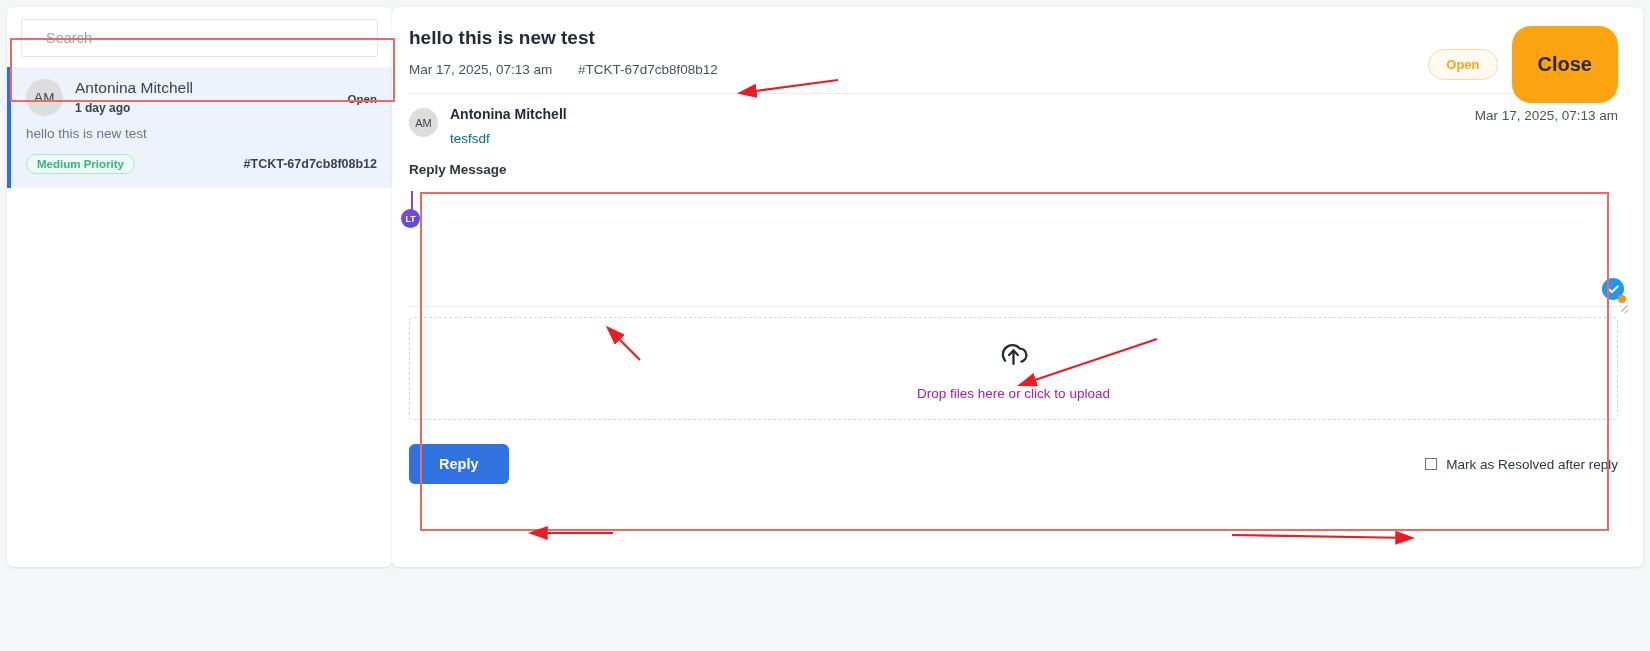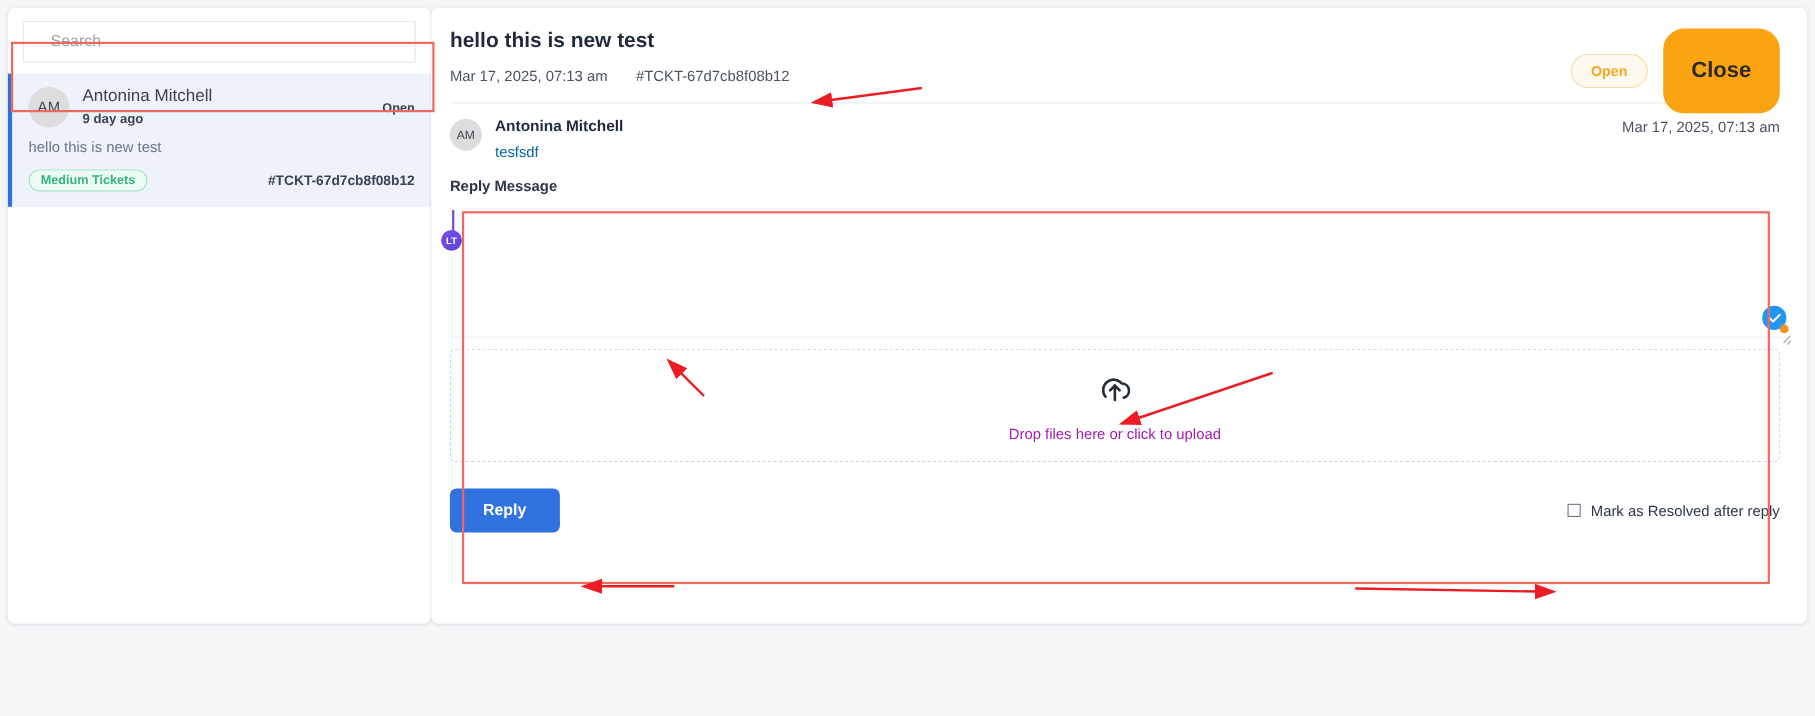--- a/index.html
+++ b/index.html
@@ -242,27 +242,27 @@
 
     <div class="search-wrap">
       <input class="search-input" type="text" placeholder="Search" style="">
     </div>
 
     <div class="ticket-item">
       <div class="ticket-row1">
         <div class="avatar-lg">AM</div>
         <div class="ticket-meta">
           <div class="ticket-name">Antonina Mitchell</div>
-          <div class="ticket-time">9 day ago</div>
+          <div class="ticket-time">1 day ago</div>
         </div>
         <div class="ticket-status">Open</div>
       </div>
       <div class="ticket-snippet">hello this is new test</div>
       <div class="ticket-row2">
-        <span class="priority-pill">Medium Tickets</span>
+        <span class="priority-pill">Medium Priority</span>
         <span class="ticket-id">#TCKT-67d7cb8f08b12</span>
       </div>
     </div>
   </div>
 
   <div class="main">
 
     <div class="main-header">
       <div class="main-title">hello this is new test</div>
       <div class="main-sub">

